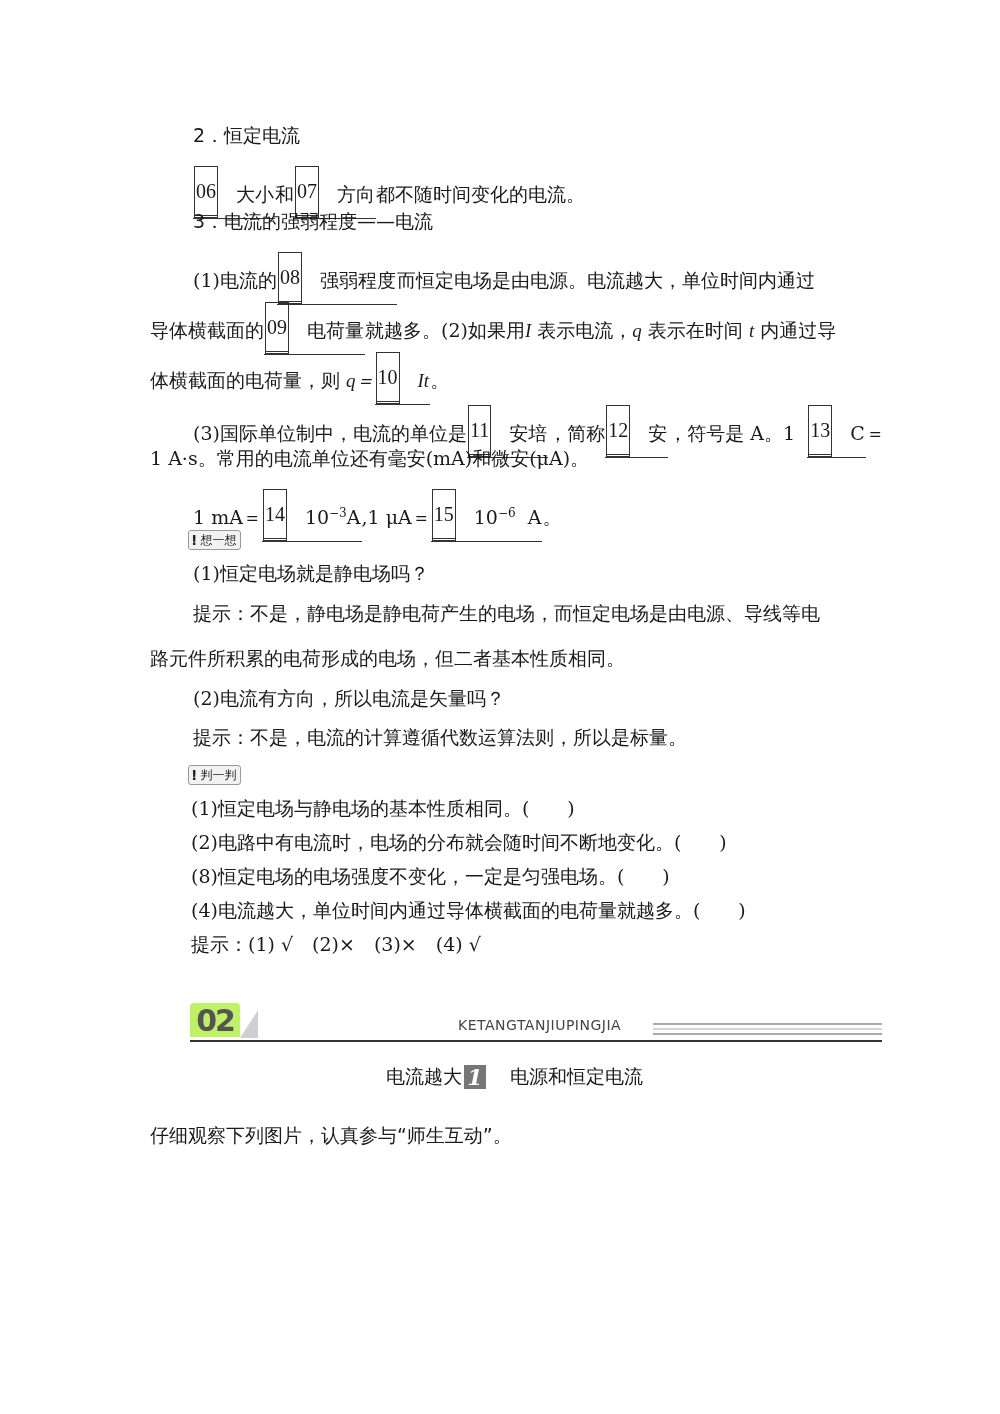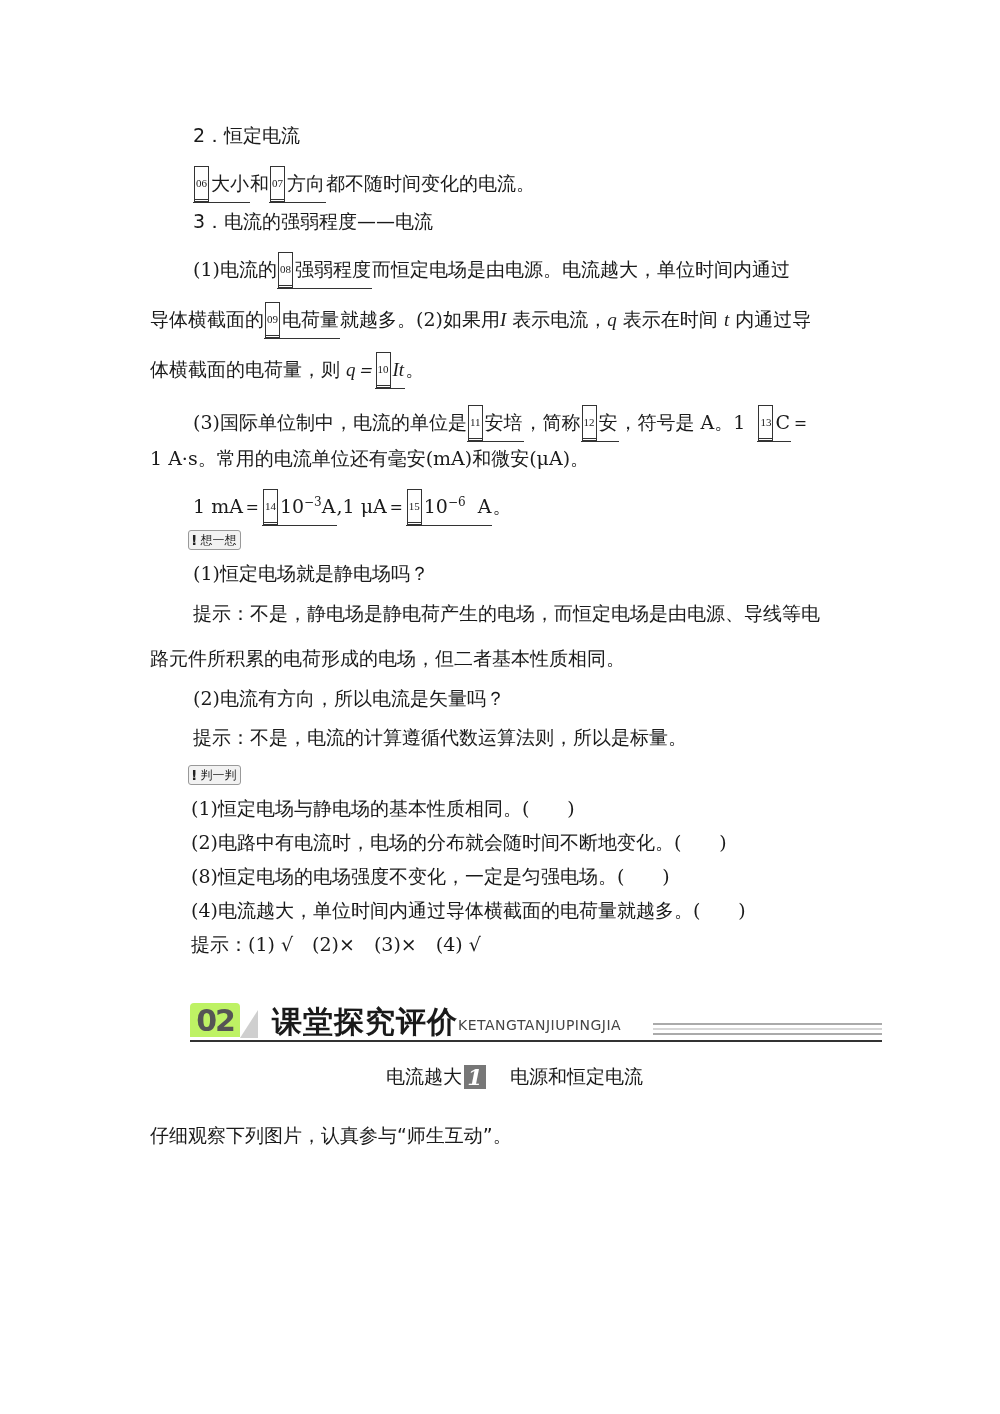--- a/index.html
+++ b/index.html
@@ -1,22 +1,22 @@
 <!DOCTYPE html>
 <html><head>
 <meta charset="utf-8">
 <style>
   html, body { margin: 0; padding: 0; background: #ffffff; }
   body { width: 1000px; height: 1414px; position: relative; overflow: hidden;
          font-family: "DejaVu Serif", "Liberation Serif", serif; color: #1a1a1a; }
   .line { position: absolute; white-space: nowrap; font-size: 19px; line-height: 26px; }
   .sans { font-family: "DejaVu Sans", "Liberation Sans", sans-serif; }
   .blank { display: inline-block; border-bottom: 1.5px solid #333; padding: 0 1px; }
-  .num { display: inline-block; border: 1.2px solid #333; font-size: 11px; line-height: 16px;
-         padding: 8px 1px; margin-right: 2px; border-bottom: 3px double #333; vertical-align: 3px;
+  .num { display: inline-block; border: 1.2px solid #333; font-size: 20px; line-height: 16px;
+         padding: 16px 1px; margin-right: 18px; border-bottom: 3px double #333; vertical-align: 3px;
          font-family: "Liberation Serif", serif; }
   .ans { font-family: "DejaVu Serif", "Liberation Serif", serif; }
   i { font-style: italic; font-family: "Liberation Serif", serif; }
   sup { font-size: 12px; }
   .tag { position: absolute; display: inline-flex; align-items: center; height: 18px;
          border: 1px solid #999; border-radius: 3px; background: #f2f2f2; font-size: 12px;
          font-family: "DejaVu Sans", sans-serif; padding: 0 4px 0 2px; }
   .tag .excl { font-weight: bold; font-size: 14px; color: #222; margin-right: 3px; }
   .hint { font-family: "DejaVu Sans", "Liberation Sans", sans-serif; font-size: 19px; }
   
@@ -91,21 +91,20 @@
 
 <div class="line" style="left:191px; top:795px;">(1)恒定电场与静电场的基本性质相同。(　　)</div>
 <div class="line" style="left:191px; top:829px;">(2)电路中有电流时，电场的分布就会随时间不断地变化。(　　)</div>
 <div class="line" style="left:191px; top:863px;">(8)恒定电场的电场强度不变化，一定是匀强电场。(　　)</div>
 <div class="line" style="left:191px; top:897px;">(4)电流越大，单位时间内通过导体横截面的电荷量就越多。(　　)</div>
 <div class="line" style="left:191px; top:931px;">提示：(1) √　(2)×　(3)×　(4) √</div>
 
 <div class="sec-header">
   <div class="sec-num">02</div>
   <div class="sec-slant"></div>
-  <div class="sec-title">课堂探究评价</div>
   <div class="sec-sub">KETANGTANJIUPINGJIA</div>
   <div class="sec-rules">
       <div></div>
       <div></div>
       <div></div>
     </div>
   <div class="sec-base"></div>
 </div>
 
 <div class="task">

